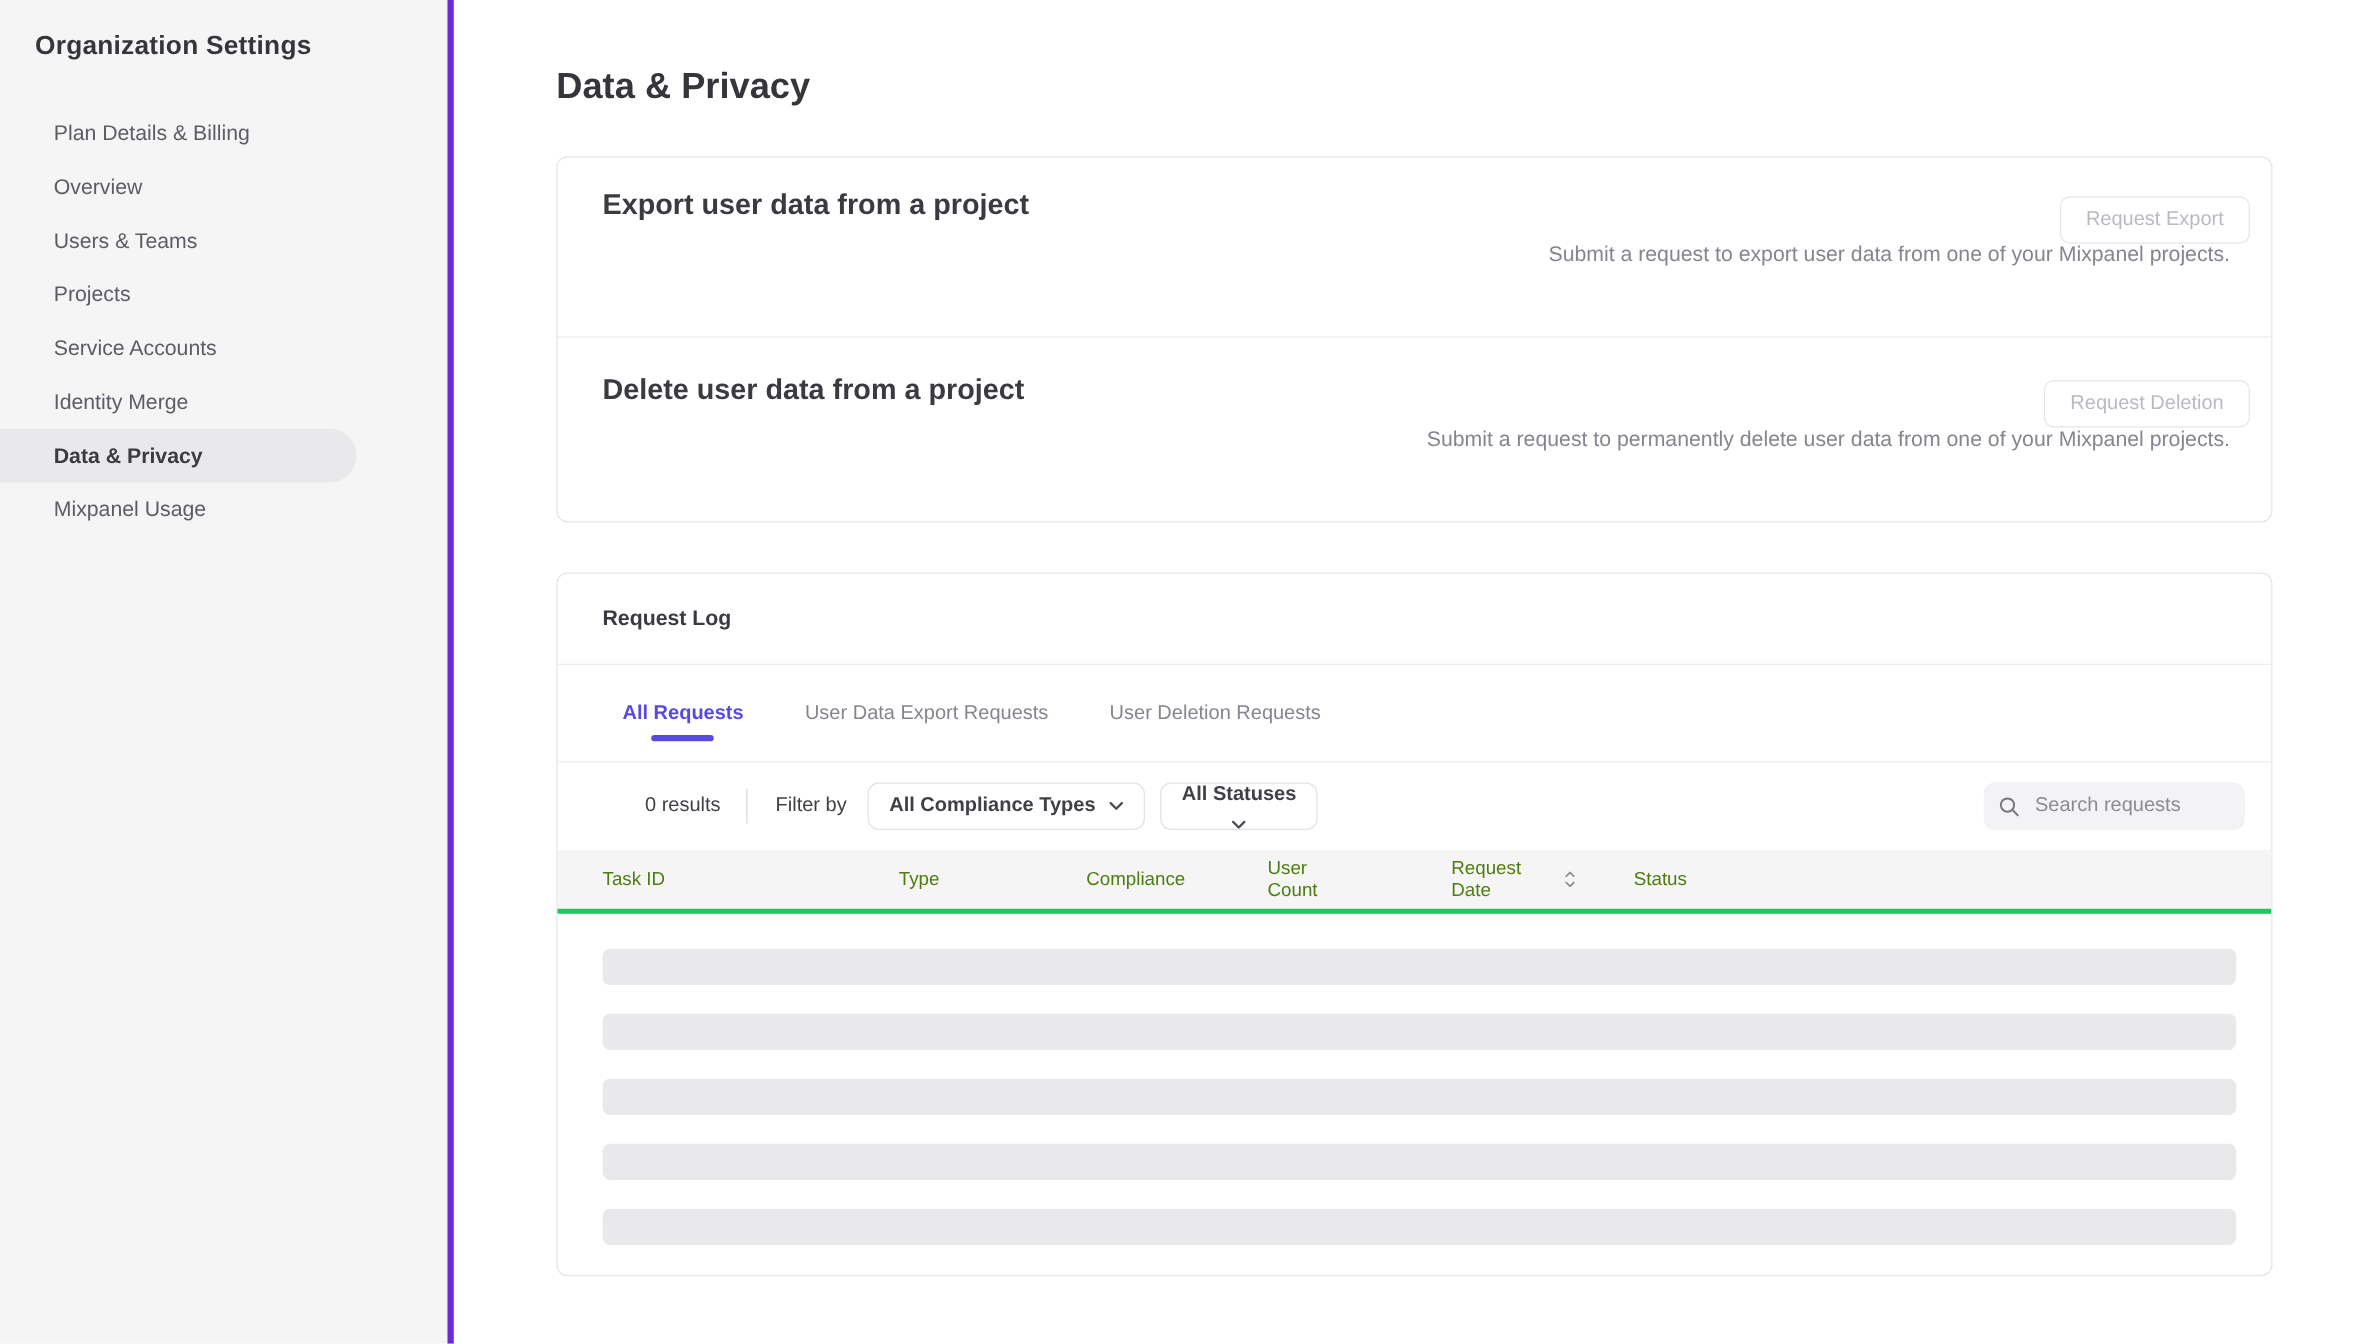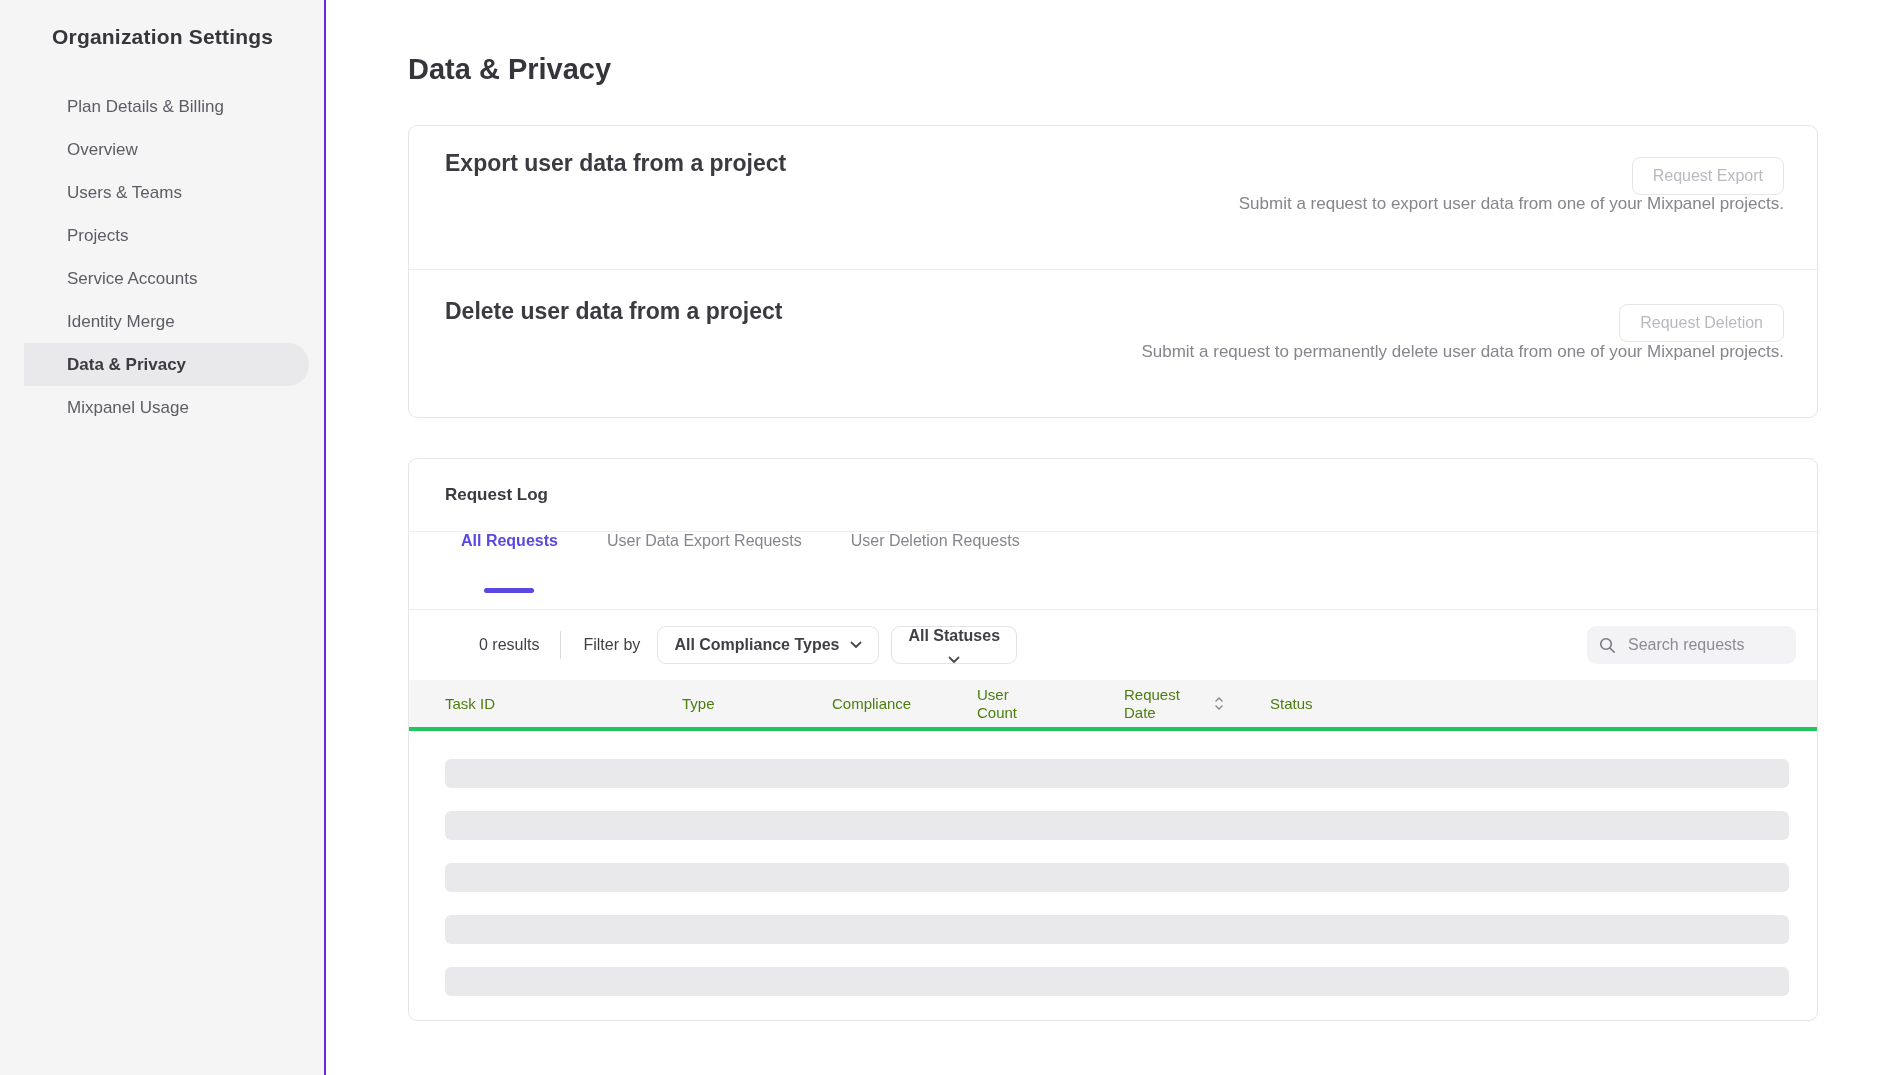--- a/index.html
+++ b/index.html
@@ -7,24 +7,23 @@
   body {
     width: 1886px; height: 1075px; overflow: hidden;
     background: #ffffff;
     font-family: "Liberation Sans", sans-serif;
     color: #3f3f46;
   }
   .app { display: flex; height: 100%; }
 
   
   .sidebar {
-    width: 326px; flex-shrink: 0; height: 100%;
-    background: #f5f5f6; border-right: 2px solid #6d28d9;
+    width: 363px; flex-shrink: 0; height: 100%;
+    background: #f5f5f6; border-right: 5px solid #6d28d9;
     padding-top: 24px;
-    padding-left: 24px;
   }
   .sidebar-title {
     margin: 0 0 36px 28px;
     font-size: 21px; font-weight: 700; color: #35353b;
     line-height: 25px; letter-spacing: .2px;
   }
   .nav-item {
     height: 43px; display: flex; align-items: center;
     padding-left: 43px; font-size: 17px; color: #5c5c64;
     cursor: pointer;
@@ -43,42 +42,42 @@
   }
   .card {
     background: #fff; border: 1px solid #e6e6e9; border-radius: 9px;
   }
   .actions-card { margin-top: 39px; }
   .action-section { position: relative; padding: 27px 33px 55px 36px; }
   .action-section.second { padding-top: 31px; }
   .action-title { font-size: 23px; font-weight: 700; color: #3a3a41; line-height: 21px; }
   .action-desc { margin-top: 19px; font-size: 17px; color: #85858d; line-height: 21px; text-align: right; }
   .ghost-btn {
-    position: absolute; right: 33px; top: 31px;
+    position: absolute; right: 17px; top: 31px;
     height: 38px; padding: 0 20px;
     background: #fff; border: 1px solid #e6e6e9; border-radius: 8px;
     color: #b9b9c1; font-size: 16px; font-weight: 500;
     font-family: inherit; cursor: default;
   }
   .action-section.second .ghost-btn { top: 34px; }
   .h-divider { height: 1px; background: #ededf0; }
 
   
   .log-card { margin-top: 40px; }
   .card-header {
     height: 73px; display: flex; align-items: center; padding-left: 36px;
     border-bottom: 1px solid #ededf0;
     font-size: 17px; font-weight: 700; color: #3a3a41;
   }
   .tabs {
     display: flex; gap: 49px; align-items: stretch;
     height: 78px; padding-left: 52px; border-bottom: 1px solid #ededf0;
   }
   .tab {
-    position: relative; display: flex; align-items: flex-start;
+    position: relative; display: flex; align-items: center;
     font-size: 16px; font-weight: 500; color: #85858d; cursor: pointer;
   }
   .tab.active { color: #5949e0; font-weight: 700; }
   .tab-underline {
     position: absolute; bottom: 16px; left: 50%; transform: translateX(-50%);
     width: 50px; height: 5px; border-radius: 2.5px; background: #5949e0;
   }
 
   .filter-row {
     display: flex; align-items: center;

